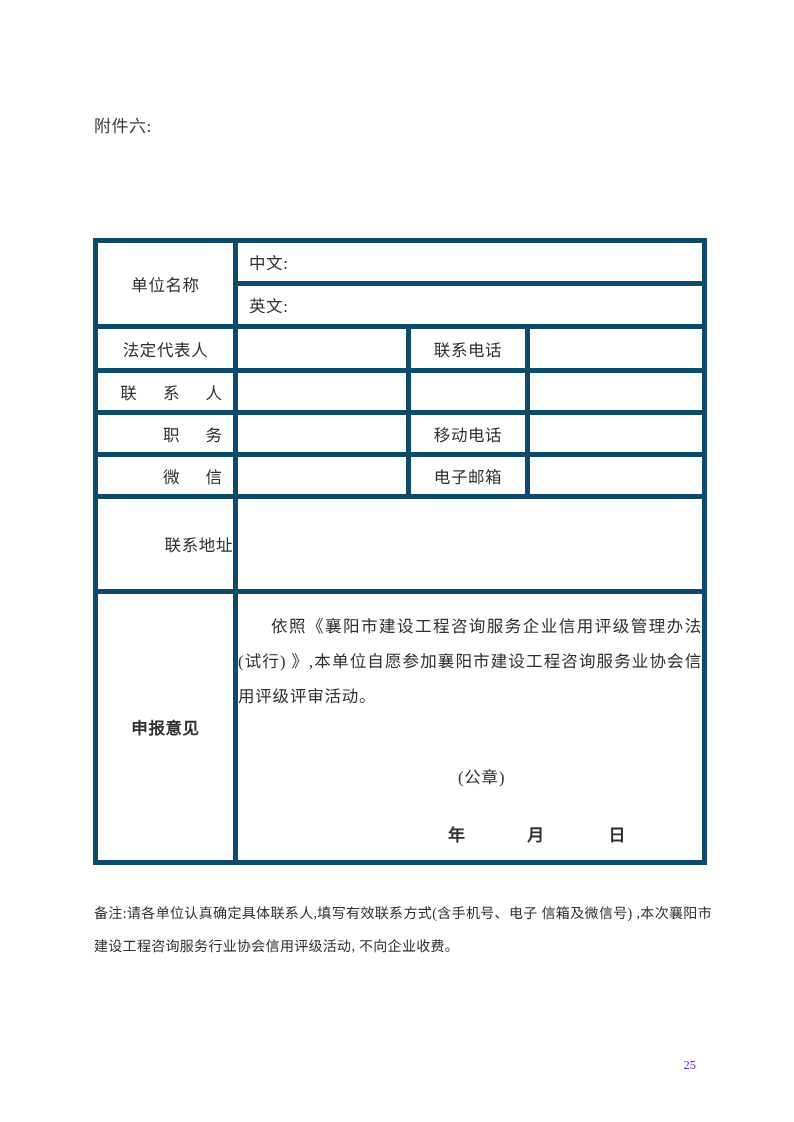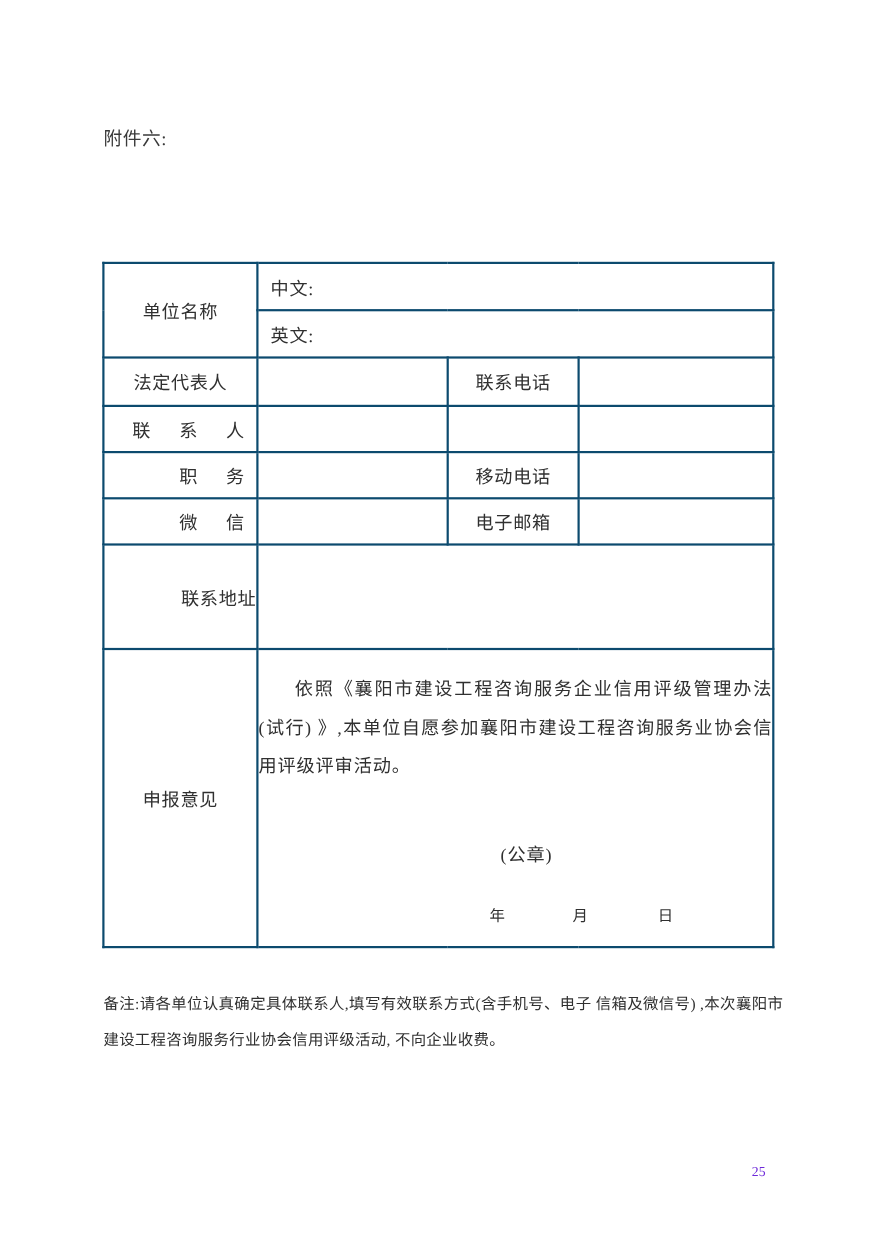--- a/index.html
+++ b/index.html
@@ -51,21 +51,21 @@
   
   .form-table {
     position: absolute;
     left: 93px;
     top: 238px;
     width: 609px;
     border-collapse: collapse;
     table-layout: fixed;
   }
   .form-table td {
-    border: 2px solid #0c4a6e;
+    border: 5px solid #0c4a6e;
     padding: 0;
     vertical-align: middle;
     font-size: 16.5px;
     color: #303030;
   }
 
   
   .col-a { width: 140px; }
   .col-b { width: 173px; }
   .col-c { width: 119px; }
@@ -112,30 +112,32 @@
     text-align: justify;
   }
   .seal-line {
     margin-top: 50px;
     font-size: 16.5px;
     letter-spacing: 0.8px;
     padding-left: 220px;
   }
   .date-line {
     margin-top: 33px;
-    font-size: 14px;
+    font-size: 17px;
     padding-left: 210px;
+    font-weight: bold;
   }
   .date-line .d-y { margin-right: 58px; }
   .date-line .d-m { margin-right: 60px; }
 
   .opinion-label {
     text-align: center;
     letter-spacing: 0.6px;
     vertical-align: middle;
+    font-weight: bold;
   }
 
   
   .footnote {
     position: absolute;
     left: 94px;
     top: 897px;
     width: 618px;
     font-size: 14px;
     line-height: 33px;

